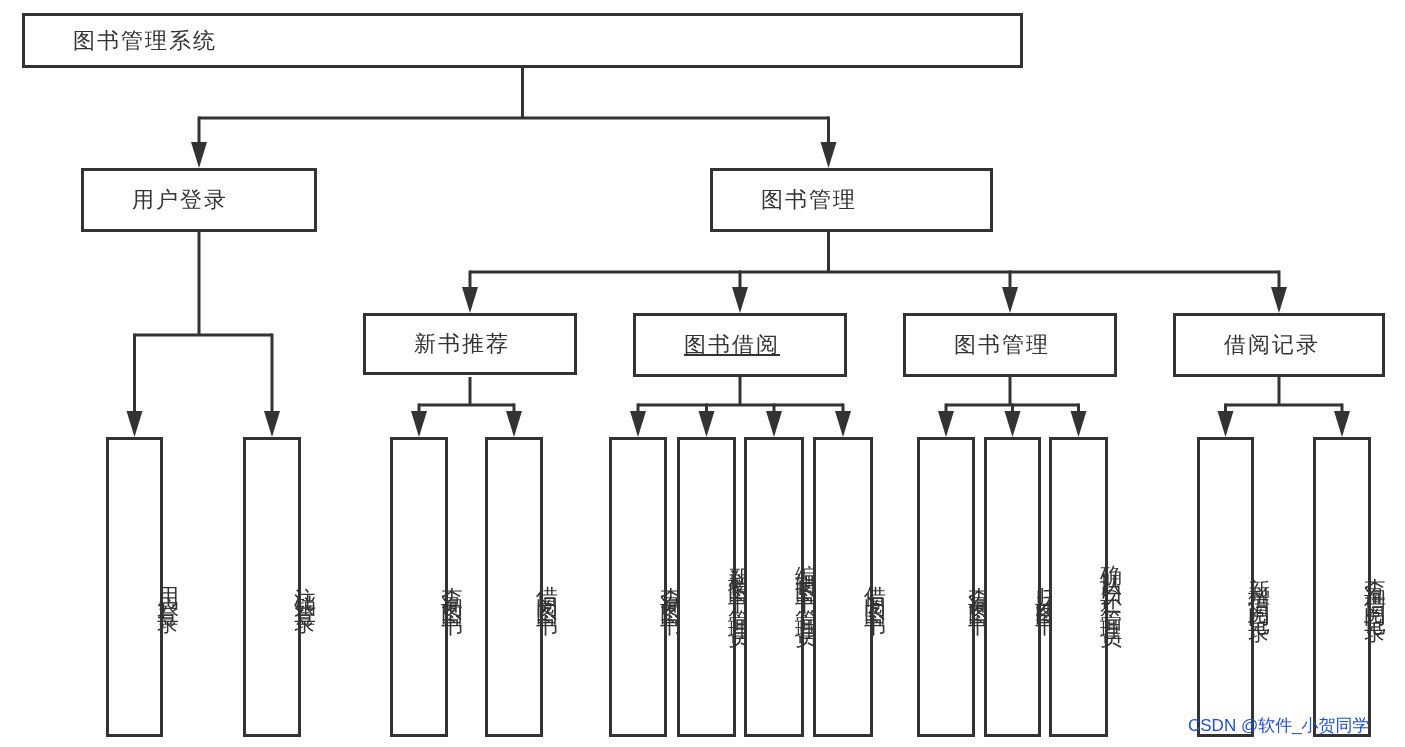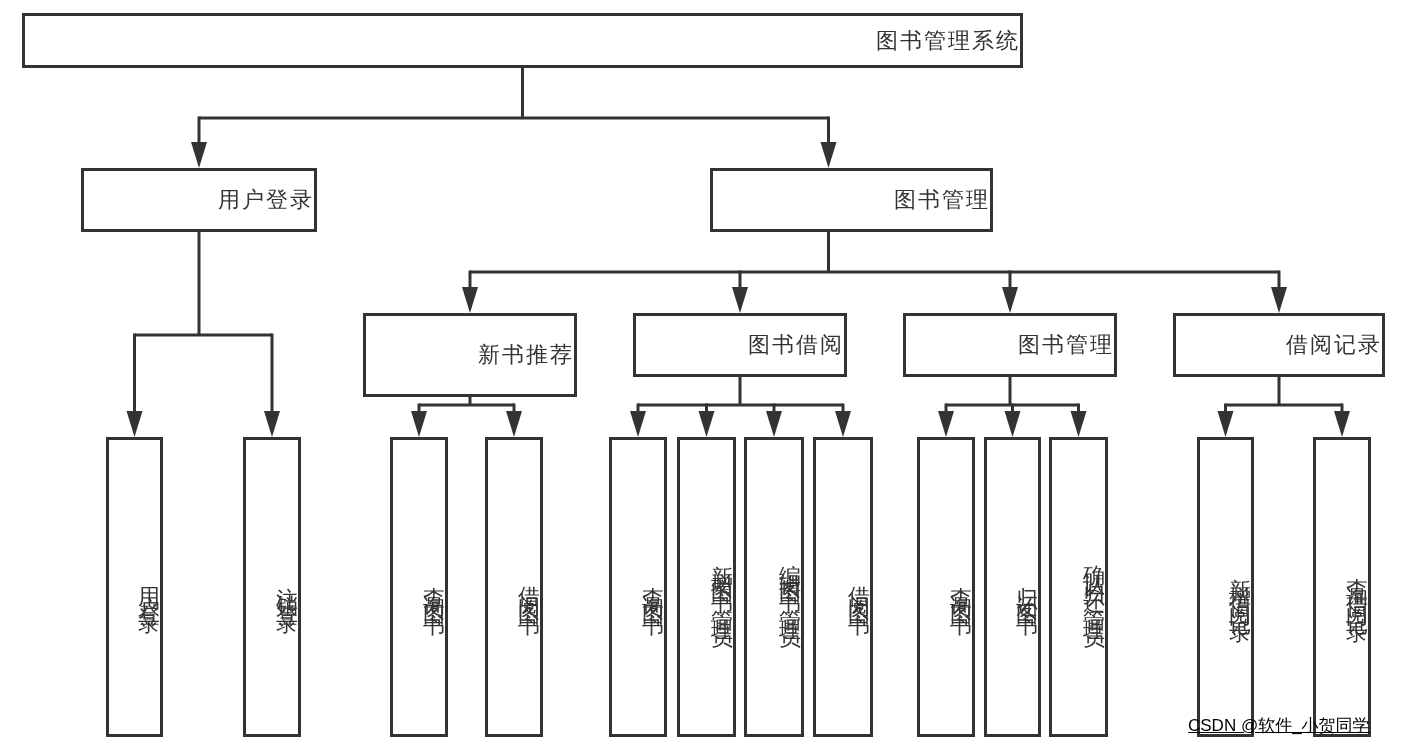--- a/index.html
+++ b/index.html
@@ -21,21 +21,21 @@
     top: 0;
     z-index: 1;
   }
   .node {
     position: absolute;
     box-sizing: border-box;
     border: 3px solid #333333;
     background: #ffffff;
     display: flex;
     align-items: center;
-    justify-content: flex-end;
+    justify-content: flex-start;
     z-index: 2;
     color: #333333;
     padding-left: 48px;
   }
   .node .lbl {
     font-size: 22px;
     letter-spacing: 2px;
     white-space: nowrap;
     color: #333333;
   }
@@ -104,34 +104,34 @@
       <polygon points="1004.5,411 1020.5,411 1012.5,437" fill="#333333"></polygon>
       <line x1="1078.5" y1="403.5" x2="1078.5" y2="415" stroke="#333333" stroke-width="3"></line>
       <polygon points="1070.5,411 1086.5,411 1078.5,437" fill="#333333"></polygon>
       <line x1="1279" y1="377" x2="1279" y2="405" stroke="#333333" stroke-width="3"></line>
       <line x1="1225.5" y1="405" x2="1342" y2="405" stroke="#333333" stroke-width="3"></line>
       <line x1="1225.5" y1="403.5" x2="1225.5" y2="415" stroke="#333333" stroke-width="3"></line>
       <polygon points="1217.5,411 1233.5,411 1225.5,437" fill="#333333"></polygon>
       <line x1="1342" y1="403.5" x2="1342" y2="415" stroke="#333333" stroke-width="3"></line>
       <polygon points="1334,411 1350,411 1342,437" fill="#333333"></polygon>
     </svg>
-  <div id="watermark" style="left: 1188px; top: 714px; color: #000000; text-decoration: underline;">CSDN @软件_小贺同学</div>
+  <div id="watermark" style="left: 1188px; top: 714px; color: #1d4ed8;">CSDN @软件_小贺同学</div>
 <div class="node" style="left: 22px; top: 13px; width: 1001px; height: 55px;">
       <span class="lbl">图书管理系统</span>
     </div>
     <div class="node" style="left: 81px; top: 168px; width: 236px; height: 64px;">
       <span class="lbl">用户登录</span>
     </div>
     <div class="node" style="left: 710px; top: 168px; width: 283px; height: 64px;">
       <span class="lbl">图书管理</span>
     </div>
-    <div class="node" style="left: 363px; top: 313px; width: 214px; height: 84px;">
+    <div class="node" style="left: 363px; top: 313px; width: 214px; height: 62px;">
       <span class="lbl">新书推荐</span>
     </div>
-    <div class="node" style="left: 633px; top: 313px; width: 214px; height: 64px;">
+    <div class="node" style="left: 633px; top: 313px; width: 214px; height: 64px; text-decoration: underline;">
       <span class="lbl">图书借阅</span>
     </div>
     <div class="node" style="left: 903px; top: 313px; width: 214px; height: 64px;">
       <span class="lbl">图书管理</span>
     </div>
     <div class="node" style="left: 1173px; top: 313px; width: 212px; height: 64px;">
       <span class="lbl">借阅记录</span>
     </div>
     <div class="node vertical" style="left: 106px; top: 437px; width: 57px; height: 300px;">
       <span class="lbl">用户登录</span>

